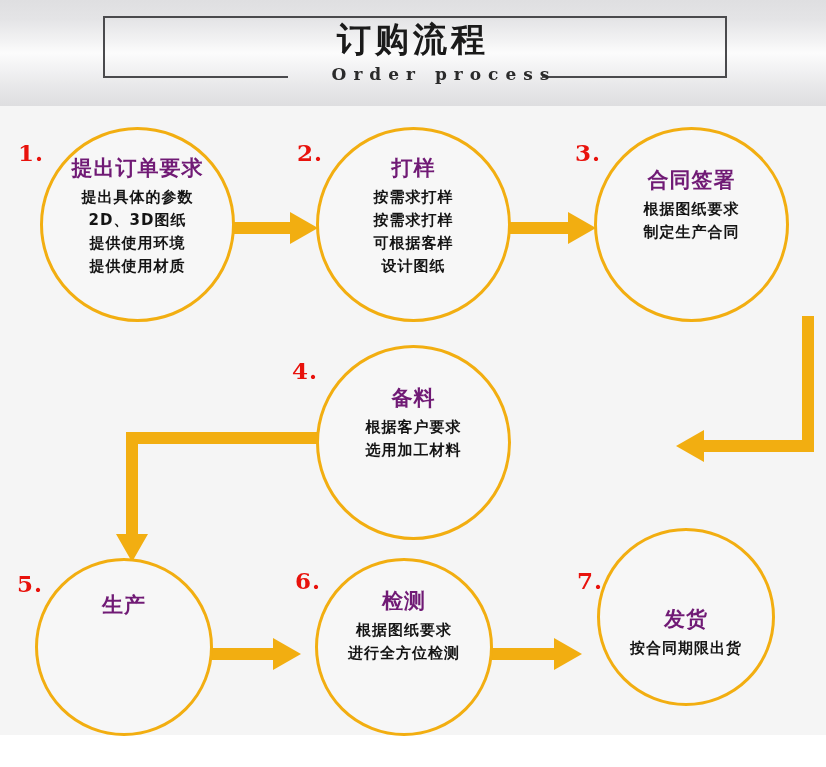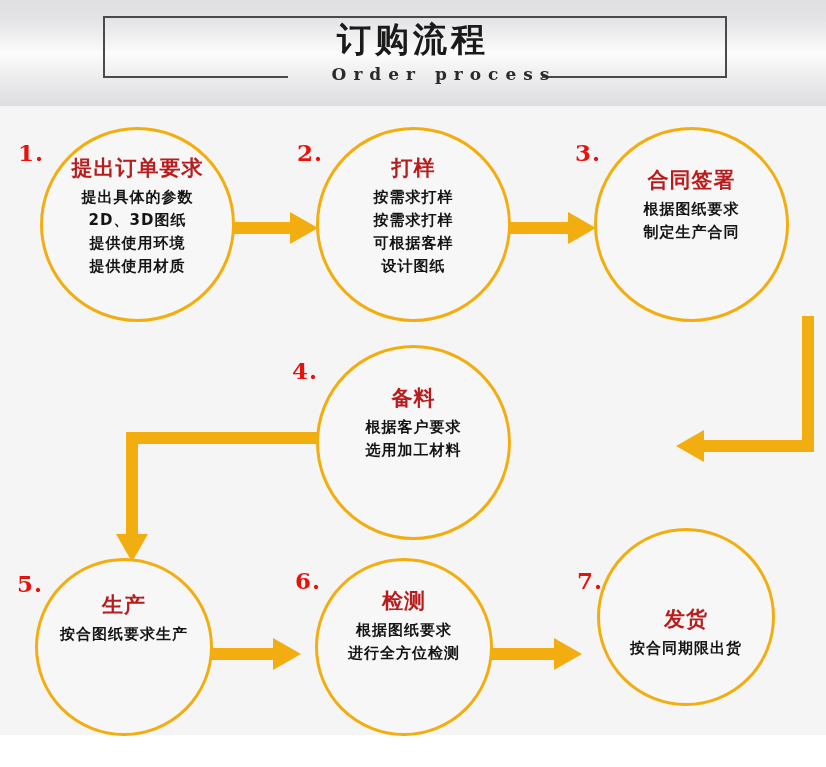--- a/index.html
+++ b/index.html
@@ -113,21 +113,21 @@
     border: 3px solid #f2ae11;
     background: #f7f7f7;
     box-sizing: border-box;
     display: flex;
     flex-direction: column;
     align-items: center;
     justify-content: flex-start;
     text-align: center;
   }
   .step-title {
-    color: #b91c1c;
+    color: #701a75;
     font-weight: bold;
     font-size: 21px;
     letter-spacing: 1px;
     line-height: 24px;
     white-space: nowrap;
   }
   .step-lines {
     margin-top: 6px;
     color: #141414;
     font-weight: bold;
@@ -250,23 +250,20 @@
     <div class="step-title">备料</div>
     <div class="step-lines">
       <div>根据客户要求</div>
       <div>选用加工材料</div>
     </div>
   </div>
 
   <div class="step-num" id="num-5">5.</div>
   <div class="step" id="step-5">
     <div class="step-title">生产</div>
-    <div class="step-lines">
-      <div>按合图纸要求生产</div>
-    </div>
   </div>
 
   <div class="step-num" id="num-6">6.</div>
   <div class="step" id="step-6">
     <div class="step-title">检测</div>
     <div class="step-lines">
       <div>根据图纸要求</div>
       <div>进行全方位检测</div>
     </div>
   </div>

